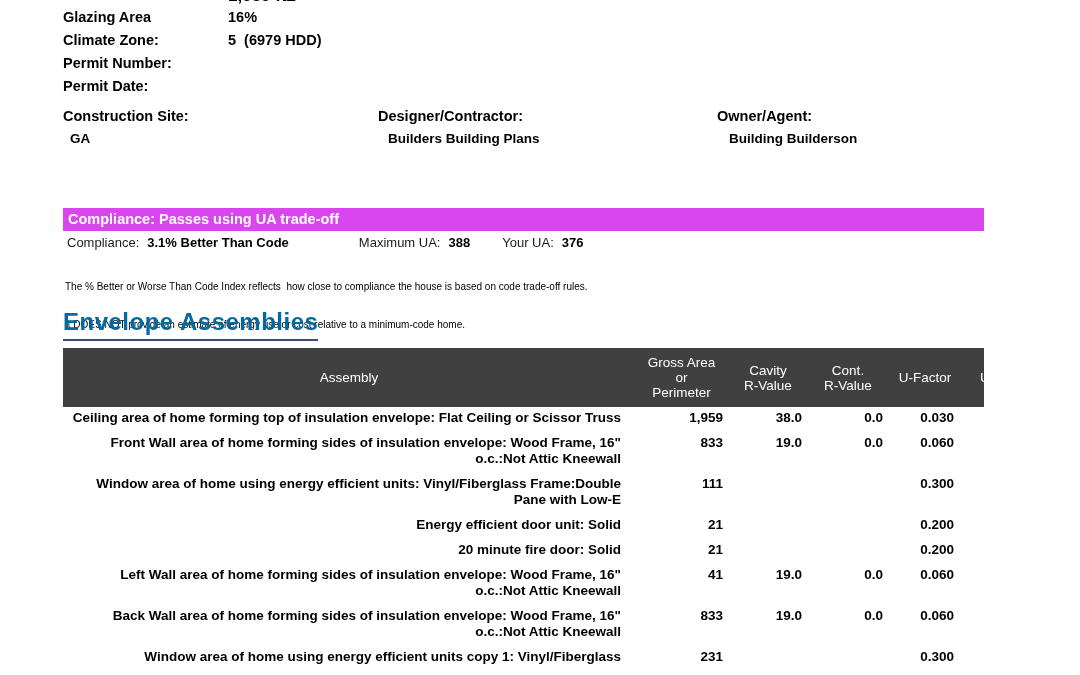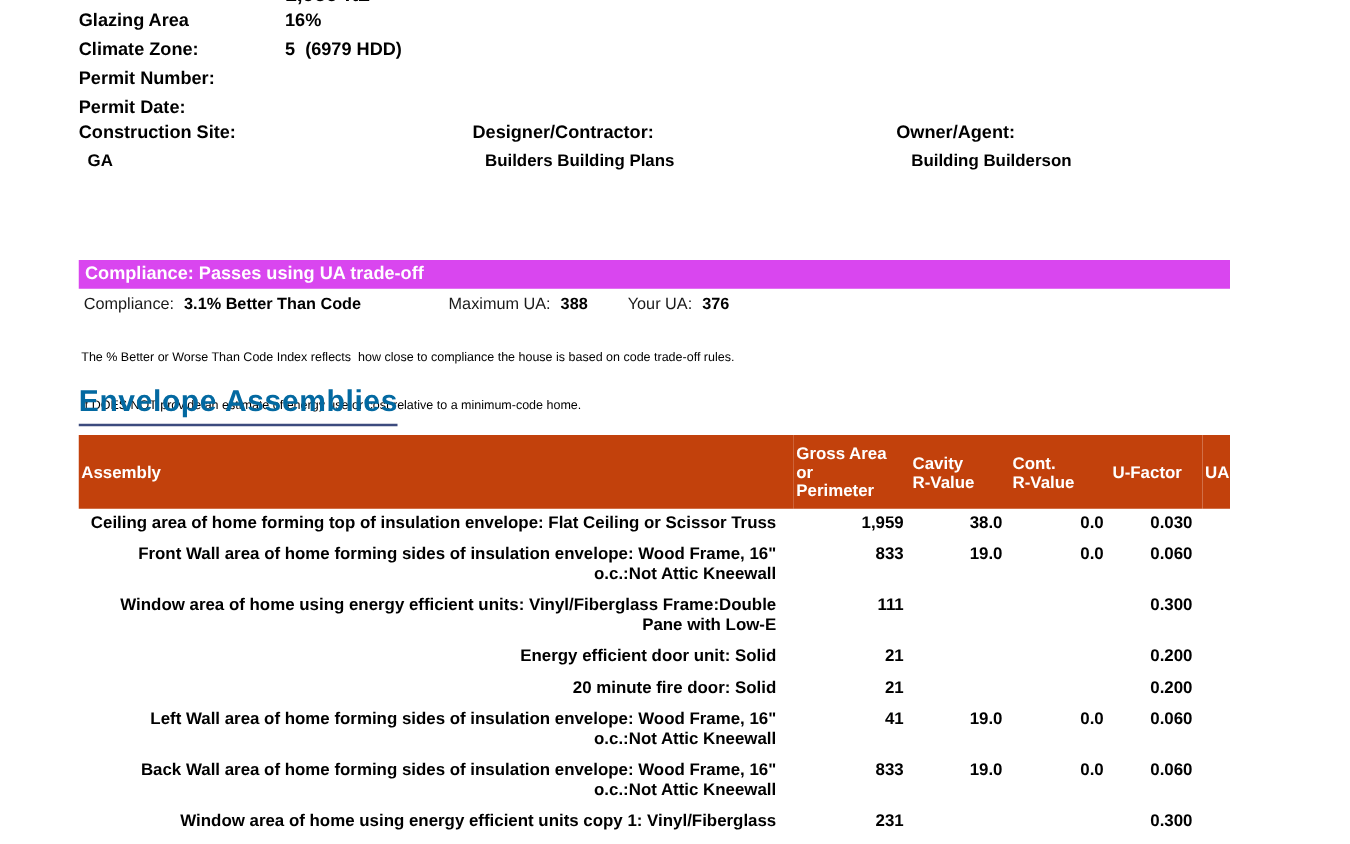--- a/index.html
+++ b/index.html
@@ -11,21 +11,21 @@
   .cutoff-top { position:absolute; top:0; left:228px; height:6px; overflow:hidden; }
   .cutoff-top span { display:block; margin-top:-14px; font-size:17px; font-weight:bold; white-space:pre; }
 
   
   .top-info { position:absolute; top:6px; left:63px; }
   .info-row { display:flex; line-height:23px; font-size:14.5px; font-weight:bold; }
   .info-row .lbl { width:165px; }
   .info-row .val { white-space:pre; }
 
   
-  .parties { position:absolute; top:98px; left:63px; width:954px; display:flex; }
+  .parties { position:absolute; top:108px; left:63px; width:954px; display:flex; }
   .party { font-weight:bold; }
   .party .p-lbl { font-size:14.5px; line-height:17px; }
   .party .p-val { font-size:13.5px; line-height:17px; margin-top:5px; }
   .party.c1 { width:315px; } .party.c1 .p-val { margin-left:7px; }
   .party.c2 { width:300px; } .party.c2 .p-val { margin-left:12px; }
   .party.c3 { flex:1; }      .party.c3 .p-val { margin-left:10px; }
 
   
   .banner { position:absolute; top:208px; left:63px; width:947px; height:23px;
     line-height:23px; padding-left:5px; color:#fff; font-size:14.5px; font-weight:bold; }
@@ -38,22 +38,22 @@
     line-height:12.5px; white-space:pre; }
 
   
   .section-title { position:absolute; top:308px; left:63px; font-size:24px; font-weight:600;
     color:#0369a1; border-bottom:2px solid #3c4b7e; padding-bottom:3px; letter-spacing:0.5px; }
 
   
   table.assy { position:absolute; top:348px; left:63px; width:954px; border-collapse:collapse; table-layout:fixed; }
   col.c-assembly { width:572px; } col.c-gross { width:93px; } col.c-cavity { width:80px; }
   col.c-cont { width:80px; } col.c-ufactor { width:74px; } col.c-ua { width:55px; }
-  thead th { background:#c2410c; color:#fff; font-size:13.5px; font-weight:bold;
-    text-align:left; vertical-align:middle; white-space:pre-line; line-height:15px; padding:7px 2px; }
+  thead th { background:#404040; color:#fff; font-size:13.5px; font-weight:normal;
+    text-align:center; vertical-align:middle; white-space:pre-line; line-height:15px; padding:7px 2px; }
   tbody td { font-size:13.5px; font-weight:bold; vertical-align:top; line-height:16px; padding:3px 0 6px; }
   td.a { padding-left:8px; padding-right:14px;text-align:right; }
   td.n { text-align:right; }
   td.n.gross { padding-right:5px; } td.n.cavity { padding-right:6px; }
   td.n.cont { padding-right:5px; } td.n.ufactor { padding-right:8px; }
   td.n.ua { padding-right:17px;text-decoration:underline; }
 </style>
 </head>
 <body>
 

